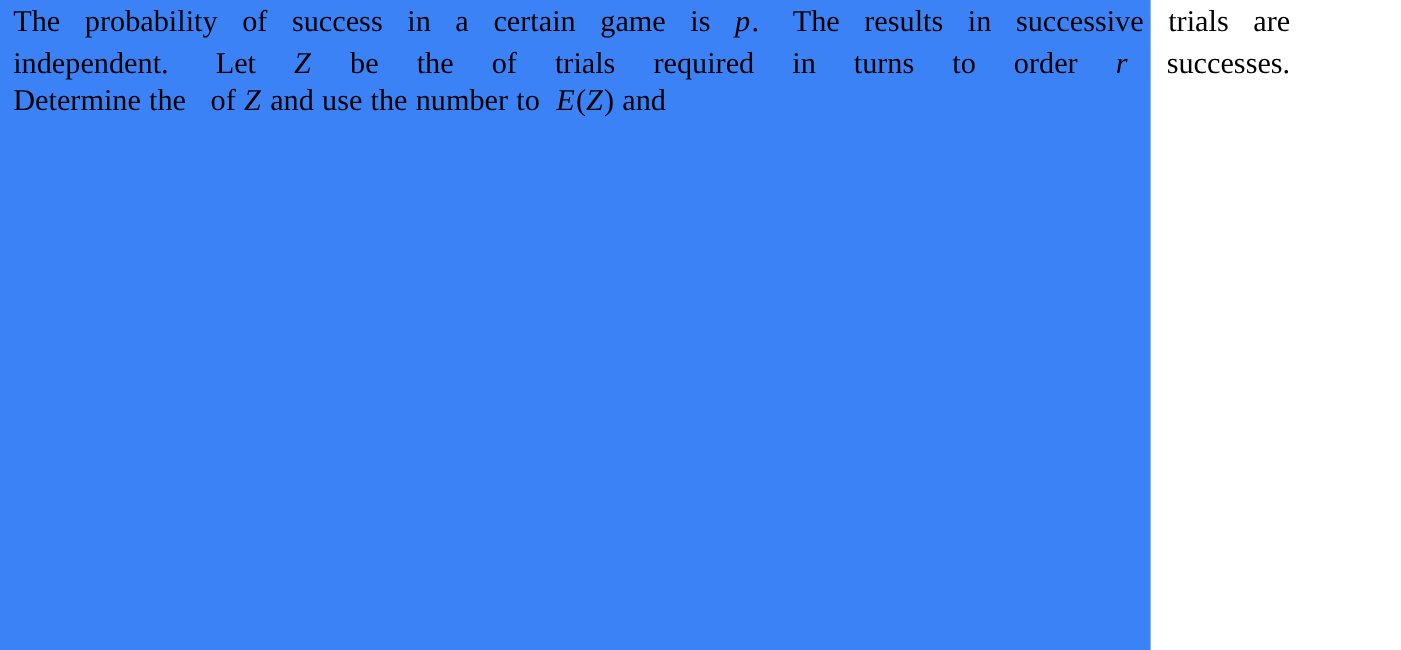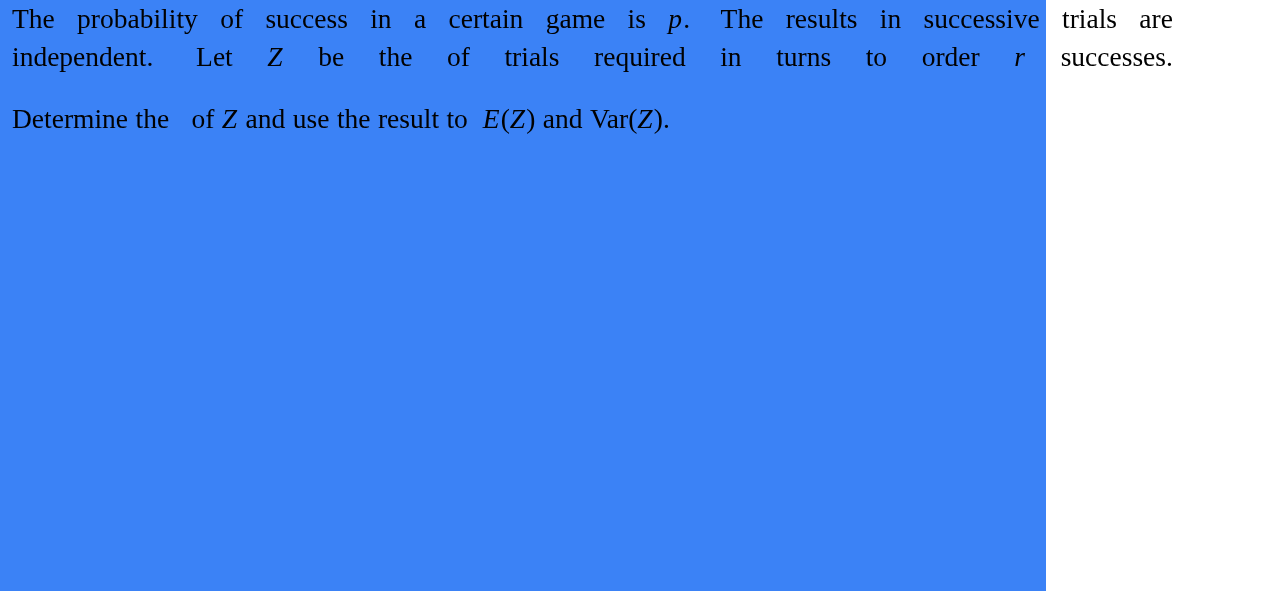--- a/index.html
+++ b/index.html
@@ -51,21 +51,21 @@
   }
   .tex-line.justified {
     justify-content: space-between;
   }
   .tex-line.ragged {
     justify-content: flex-start;
   }
 
   .line-1 { top: 0px; }
   .line-2 { top: 38px; }
-  .line-3 { top: 100px; }
+  .line-3 { top: 72px; }
 
   .w {
     display: inline-block;
     white-space: pre;
   }
 
   
   .mathvar {
     font-style: italic;
     font-family: "Liberation Serif", "DejaVu Serif", serif;
@@ -138,26 +138,25 @@
       <span class="w">of</span>
         <span class="w"> </span>
       <span class="w mathvar">Z</span>
         <span class="w"> </span>
       <span class="w">and</span>
         <span class="w"> </span>
       <span class="w">use</span>
         <span class="w"> </span>
       <span class="w">the</span>
         <span class="w"> </span>
-      <span class="w">result</span>
+      <span class="w">number</span>
         <span class="w"> </span>
       <span class="w">to</span>
         <span class="w"> </span>
         <span class="w"> </span>
       <span class="w"><span class="mathvar">E</span><span class="paren">(</span><span class="mathvar">Z</span><span class="paren">)</span></span>
         <span class="w"> </span>
       <span class="w">and</span>
         <span class="w"> </span>
-      <span class="w"><span class="mathop">Var</span><span class="paren">(</span><span class="mathvar">Z</span><span class="paren">)</span><span>.</span></span>
     </div>
 
   </div>
 </div>
 
 </body></html>

